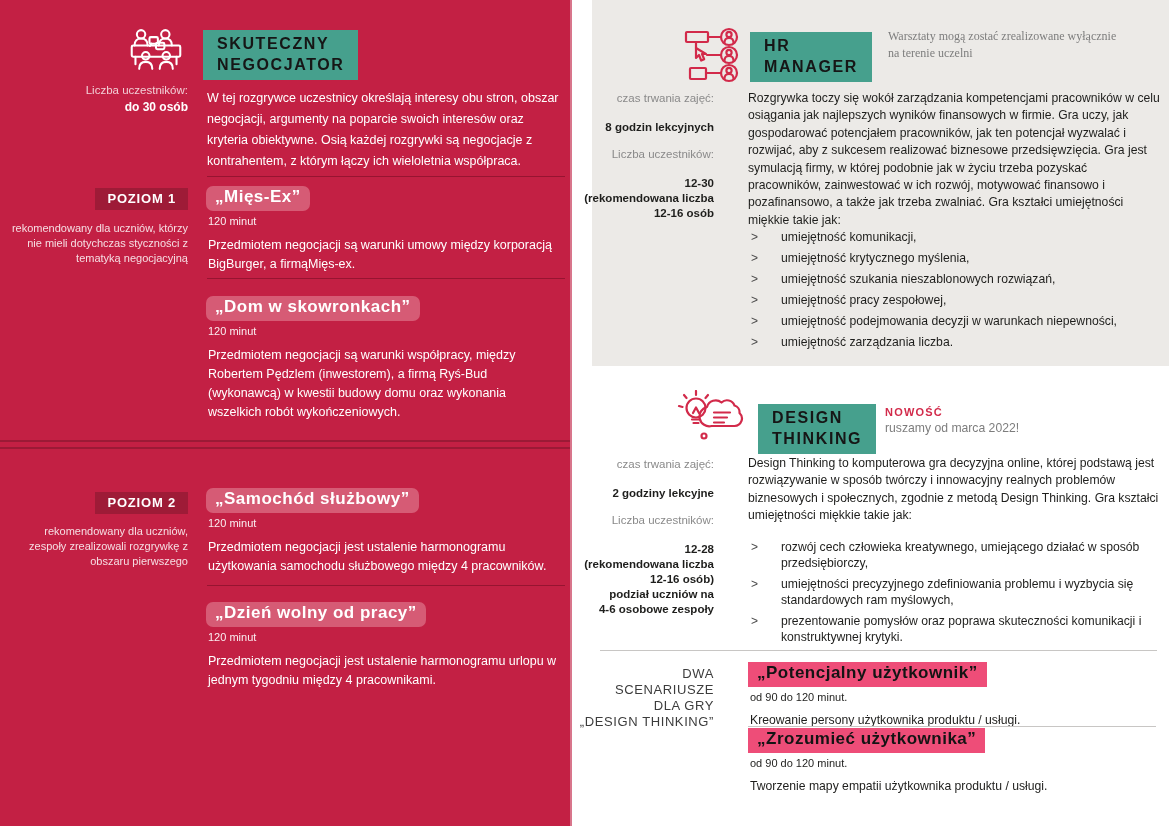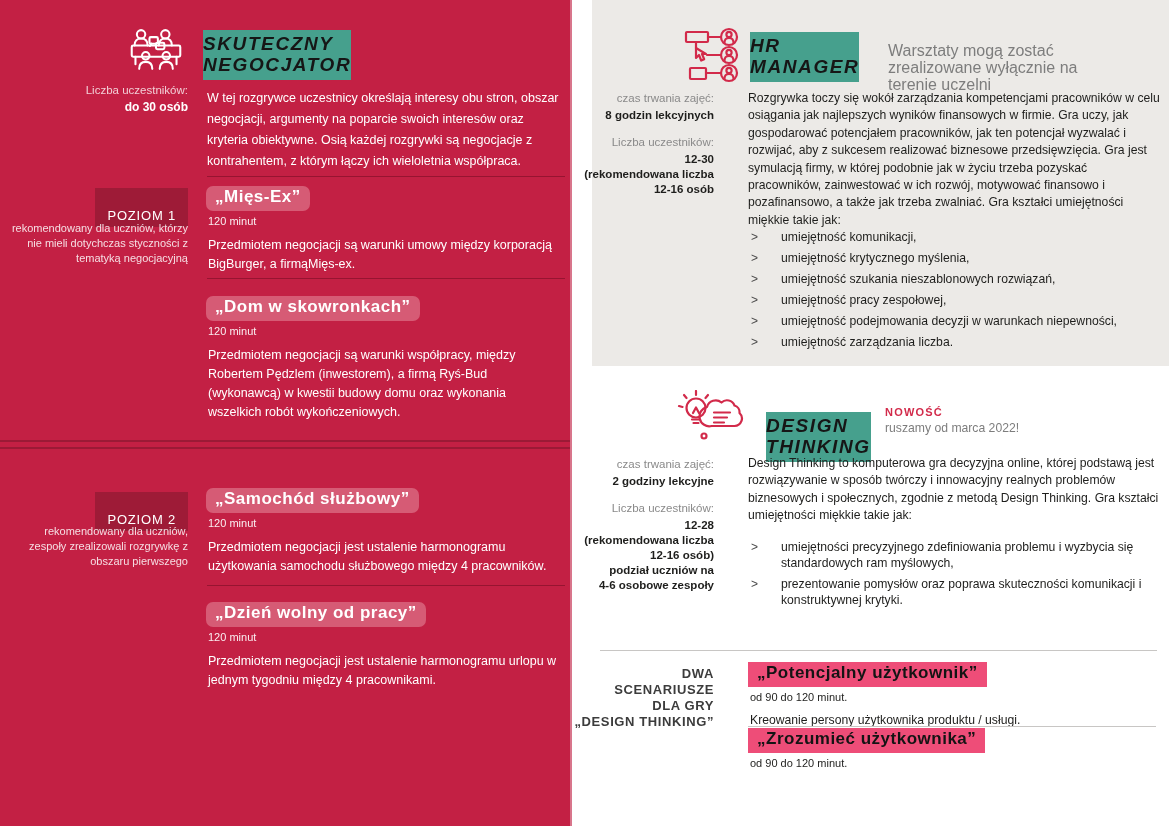--- a/index.html
+++ b/index.html
@@ -11,36 +11,36 @@
 
   
   .left-panel{left:0;top:0;width:570px;height:826px;background:var(--red_bg,#c32044);border-right:2px solid #d8758b;}
   .neg-icon{left:128px;top:26px;}
   .left-meta{left:28px;top:84px;width:160px;text-align:right;}
   .left-meta .lbl{font-size:11.5px;color:rgba(255,255,255,.78);}
   .left-meta .val{font-size:12px;font-weight:bold;color:#fff;margin-top:4px;}
 
   .teal-block{
     display:inline-block;background:var(--teal_highlight,#46a08d);color:#161616;
-    font-weight:bold;font-size:19px;line-height:21px;letter-spacing:1.6px;
-    padding:3px 0 5px;white-space:pre-line;font-style:italic;
+    font-weight:bold;font-size:16px;line-height:21px;letter-spacing:1.6px;
+    padding:3px 14px 5px;white-space:pre-line;
   }
   #neg-title{left:203px;top:30px;}
 
   .neg-intro{left:207px;top:88px;width:358px;font-size:12.5px;line-height:21px;color:#fff;margin:0;}
 
   .div-r{position:absolute;height:1px;background:rgba(70,0,14,.35);}
   #d1{left:207px;top:176px;width:358px;}
   #d2{left:207px;top:278px;width:358px;}
   #d3{left:207px;top:585px;width:358px;}
   .double-div{left:0;top:440px;width:570px;height:5px;border-top:2px solid #9b1a36;border-bottom:2px solid #9b1a36;}
 
   .badge{text-align:right;}
-  .badge-bg{display:inline-block;background:var(--red_dark,#9e1b37);color:#fff;font-weight:normal;
-    font-size:13px;letter-spacing:.8px;padding:20px 12px 4px;}
+  .badge-bg{display:inline-block;background:var(--red_dark,#9e1b37);color:#fff;font-weight:bold;
+    font-size:13px;letter-spacing:.8px;padding:3px 12px 4px;}
   #poziom1{left:0;top:188px;width:188px;}
   #poziom2{left:0;top:492px;width:188px;}
   .side-note{text-align:right;color:rgba(255,255,255,.85);font-size:11px;line-height:15px;}
   #note1{left:8px;top:221px;width:180px;}
   #note2{left:8px;top:524px;width:180px;}
 
   .game{width:362px;}
   .game-title-hl{display:inline-block;background:var(--rose_highlight,#d65b75);color:#fff;font-weight:bold;
     font-size:17px;letter-spacing:.5px;padding:1px 9px 4px;border-radius:7px;}
   .game .dur{margin:4px 0 0 2px;font-size:11px;color:rgba(255,255,255,.92);}
@@ -49,29 +49,29 @@
   #game2{left:206px;top:296px;}
   #game3{left:206px;top:488px;}
   #game4{left:206px;top:602px;}
 
   
   .gray-panel{left:592px;top:0;width:577px;height:366px;background:var(--gray_panel,#eceae7);}
   .hr-icon{left:684px;top:26px;}
   .dt-icon{left:674px;top:390px;}
   #hr-title{left:750px;top:32px;}
   #dt-title{left:750px;top:396px;}
-  .gray-note{left:888px;top:42px;width:240px;font-size:16px;line-height:17px;color:var(--text_gray,#7d7d7d);}
+  .gray-note{left:888px;top:28px;width:240px;font-size:12px;line-height:17px;color:var(--text_gray,#7d7d7d);font-family:Liberation Serif, serif;}
 
   .nowosc{left:885px;top:406px;}
   .nowosc .nb{font-size:11px;font-weight:bold;letter-spacing:1.2px;color:var(--accent_red,#d22a4a);}
   .nowosc .ns{font-size:12.2px;color:var(--text_gray,#7d7d7d);margin-top:3px;}
 
   .meta{text-align:right;}
   .meta .m-lbl{font-size:11.5px;color:#8a8a8a;}
-  .meta .m-val{font-size:11.5px;font-weight:bold;color:var(--text_dark,#1e1e1c);margin:4px 0 13px;
+  .meta .m-val{font-size:11.5px;font-weight:bold;color:var(--text_dark,#1e1e1c);margin:16px 0 13px;
     white-space:pre-line;line-height:15px;}
   #hr-meta{right:455px;top:92px;}
   #dt-meta{right:455px;top:458px;}
 
   .rbody{left:748px;width:414px;font-size:12.2px;line-height:17.4px;color:var(--text_dark,#1e1e1c);margin:0;}
   #hr-body{top:90px;}
   #dt-body{top:455px;}
 
   .skills{left:751px;margin:0;padding:0;list-style:none;}
   #hr-skills{top:229px;width:402px;}
@@ -79,21 +79,21 @@
   .skills li{display:flex;font-size:12.2px;line-height:16px;color:var(--text_dark,#1e1e1c);}
   #hr-skills li{margin-bottom:5px;}
   #dt-skills li{margin-bottom:6px;line-height:15.5px;}
   .chev{flex:0 0 30px;color:#4a4a4a;font-size:12px;}
   .chev::before{content:">";}
 
   .div-g{position:absolute;height:1px;background:#c8c6c4;}
   #dg1{left:600px;top:650px;width:557px;}
   #dg2{left:748px;top:726px;width:408px;}
 
-  #scen-head{right:455px;top:666px;text-align:right;font-size:13px;font-weight:bold;line-height:16px;
+  #scen-head{right:455px;top:666px;text-align:right;font-size:13px;font-weight:normal;line-height:16px;
     letter-spacing:.6px;color:#3c3c3c;white-space:pre-line;margin-left:36px;}
   .scenario{left:748px;width:410px;}
   .scen-title-hl{display:inline-block;background:var(--pink_highlight,#ee4d78);color:#141414;font-weight:bold;
     font-size:17px;letter-spacing:.5px;padding:1px 9px 4px;}
   .scenario .dur{margin:4px 0 0 2px;font-size:11px;color:var(--text_dark,#1e1e1c);}
   .scenario .desc{margin:10px 0 0 2px;font-size:12.2px;color:var(--text_dark,#1e1e1c);}
   #scen1{top:662px;}
   #scen2{top:728px;}
 
   svg{display:block;}
@@ -239,21 +239,21 @@
   <svg class="abs dt-icon" width="70" height="58" viewBox="0 0 70 58" fill="none" stroke="#d22a4a" stroke-width="2.2" stroke-linecap="round" stroke-linejoin="round">
     <path d="M10,5 l2.5,3 M22,1 v4 M34,5 l-2.5,3 M5,16 l3.5,1"></path>
     <circle cx="22" cy="18" r="9.5"></circle>
     <path d="M19,23 l3,-5.5 3,5.5"></path>
     <path d="M18,29.5 h8 M19.5,33 h5"></path>
     <path d="M33,17 a9,9 0 0 1 14.5,-4.5 a8,8 0 0 1 13,3 a7,7 0 0 1 5,7.5 a7.5,7.5 0 0 1 -5,13 h-23 a8.5,8.5 0 0 1 -4.5,-19z"></path>
     <path d="M40,22.5 h16 M40,27.5 h13 M40,32.5 h10"></path>
     <circle cx="30" cy="46" r="2.5"></circle>
   </svg>
 
-  <h2 class="abs" id="dt-title" style="margin:16px;"><span class="teal-block" style="white-space: pre-line;">DESIGN
+  <h2 class="abs" id="dt-title" style="margin:8px;"><span class="teal-block" style="white-space: pre-line;">DESIGN
 THINKING</span></h2>
 
   <div class="abs nowosc">
     <div class="nb">NOWOŚĆ</div>
     <div class="ns">ruszamy od marca 2022!</div>
   </div>
 
   <aside class="abs meta" id="dt-meta">
     <div class="m-lbl">czas trwania zajęć:</div>
     <div class="m-val">2 godziny lekcyjne</div>
@@ -263,20 +263,24 @@
 12-16 osób)
 podział uczniów na
 4-6 osobowe zespoły</div>
   </aside>
 
   <p class="abs rbody" id="dt-body">Design Thinking to komputerowa gra decyzyjna online, której podstawą jest rozwiązywanie w sposób twórczy i innowacyjny realnych problemów biznesowych i społecznych, zgodnie z metodą Design Thinking. Gra kształci umiejętności miękkie takie jak:</p>
 
   <ul class="abs skills" id="dt-skills">
       <li>
         <span class="chev"></span>
+        <span>rozwój cech człowieka kreatywnego, umiejącego działać w sposób przedsiębiorczy,</span>
+      </li>
+      <li>
+        <span class="chev"></span>
         <span>umiejętności precyzyjnego zdefiniowania problemu i wyzbycia się standardowych ram myślowych,</span>
       </li>
       <li>
         <span class="chev"></span>
         <span>prezentowanie pomysłów oraz poprawa skuteczności komunikacji i konstruktywnej krytyki.</span>
       </li>
     </ul>
 
   <div class="div-g" id="dg1"></div>
 
@@ -289,15 +293,16 @@
     <span class="scen-title-hl">„Potencjalny użytkownik”</span>
     <div class="dur">od 90 do 120 minut.</div>
     <p class="desc">Kreowanie persony użytkownika produktu / usługi.</p>
   </div>
 
   <div class="div-g" id="dg2"></div>
 
   <div class="abs scenario" id="scen2">
     <span class="scen-title-hl">„Zrozumieć użytkownika”</span>
     <div class="dur">od 90 do 120 minut.</div>
+    <p class="desc">Tworzenie mapy empatii użytkownika produktu / usługi.</p>
   </div>
 
 </div>
 
 </body></html>

